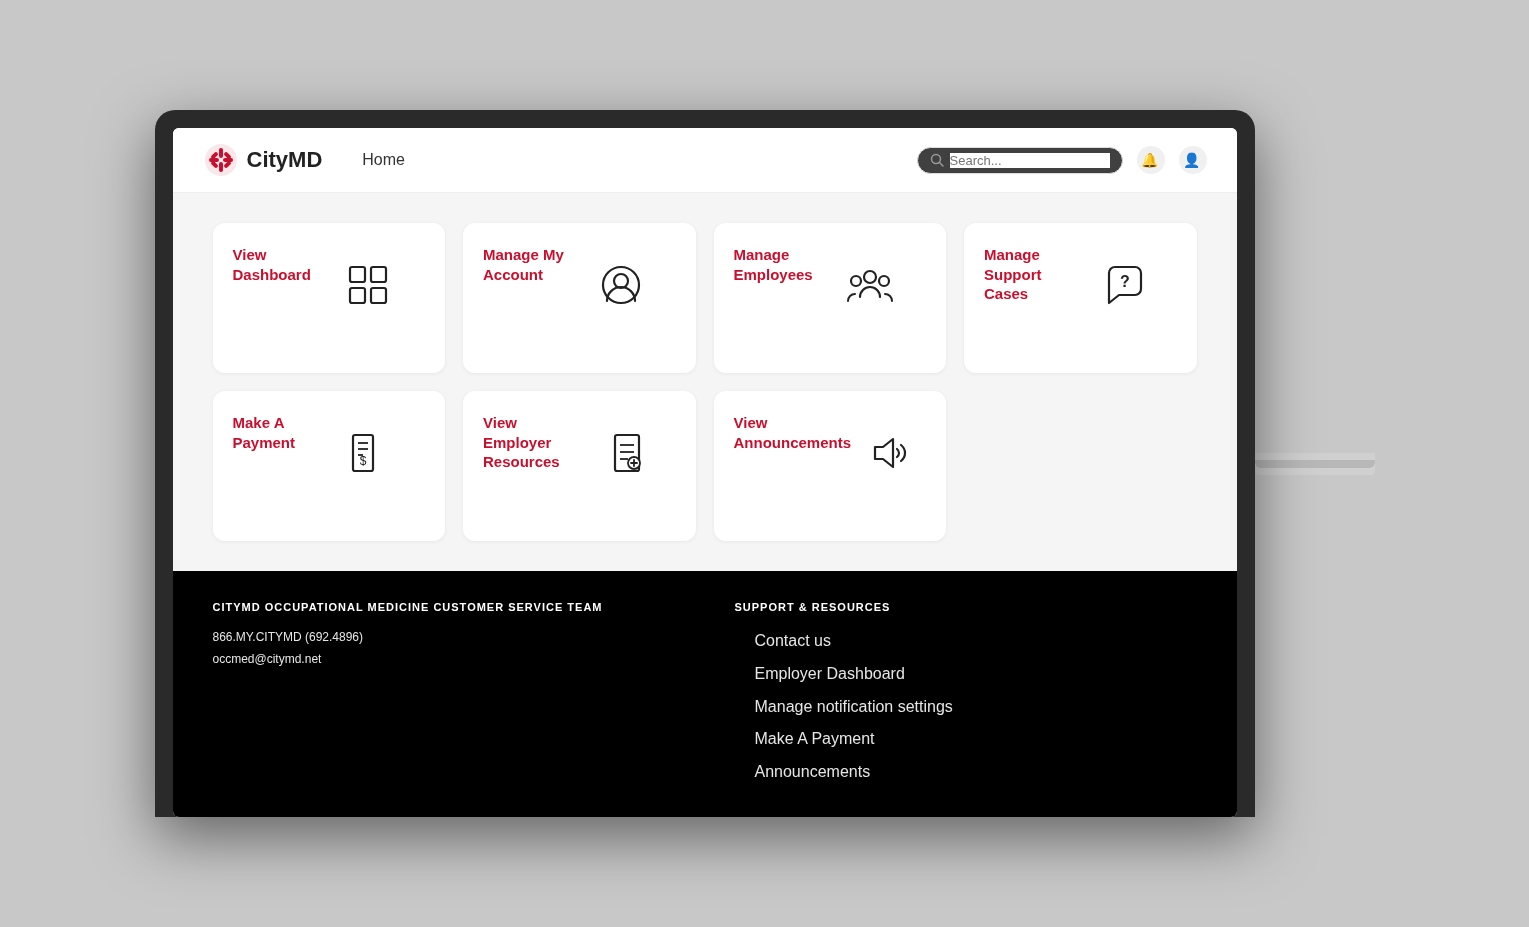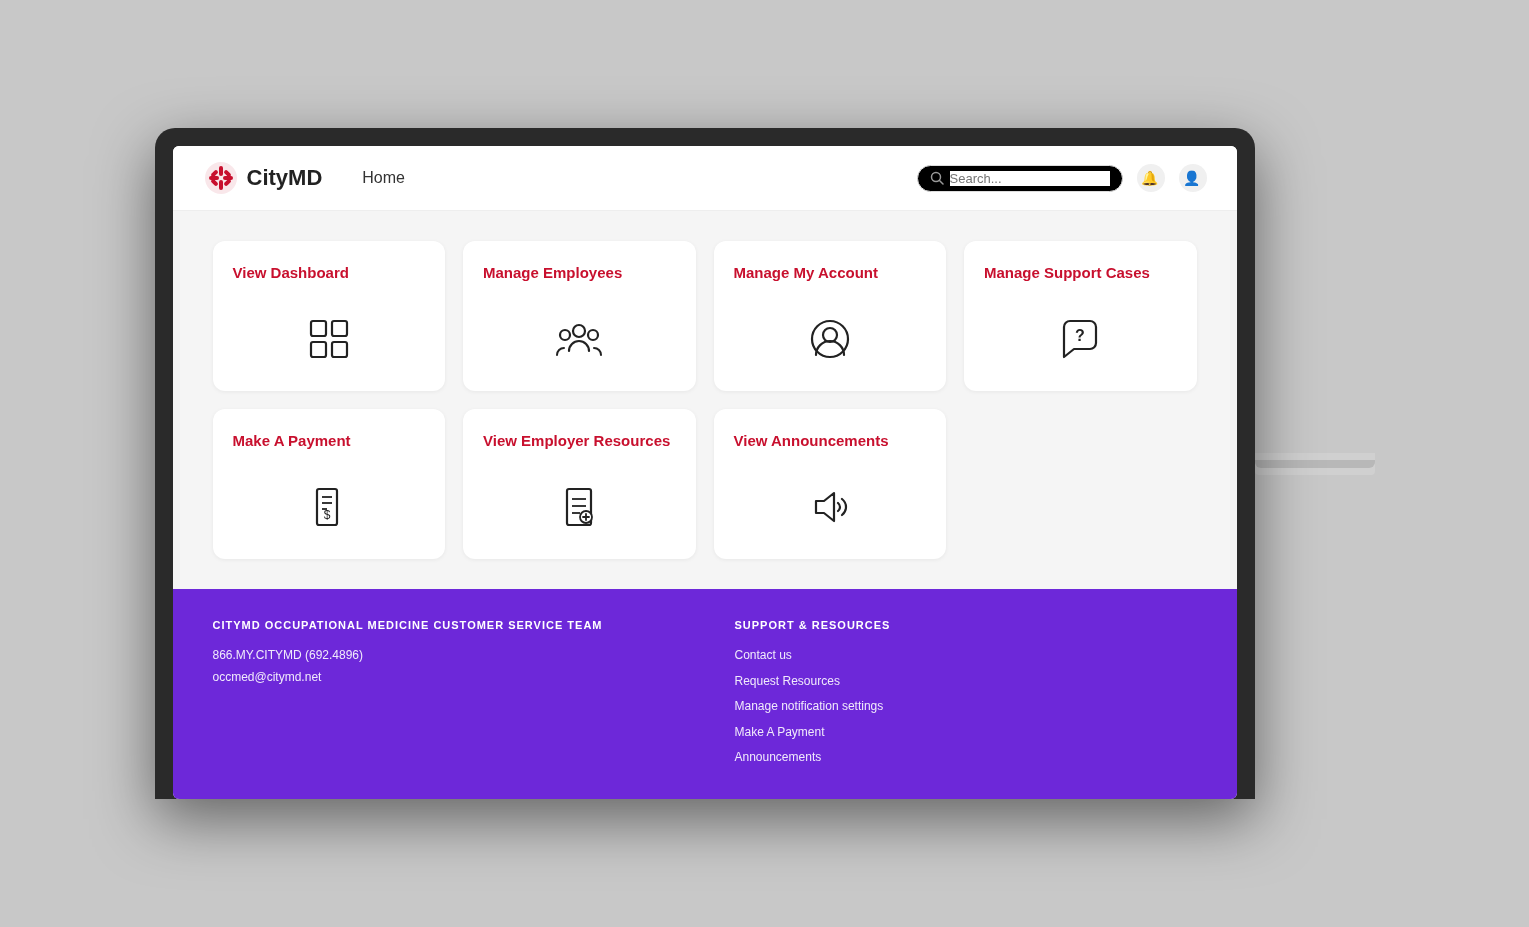--- a/index.html
+++ b/index.html
@@ -70,21 +70,21 @@
       gap: 14px;
     }
 
     .search-box {
       display: flex;
       align-items: flex-start;
       border: 1px solid #ddd;
       border-radius: 20px;
       padding: 5px 12px;
       gap: 6px;
-      background: #000000;
+      background: #404040;
     }
 
     .search-box input {
       border: none;
       outline: none;
       font-size: 13px;
       color: #999;
       width: 160px;
     }
 
@@ -114,21 +114,21 @@
     }
 
     .card {
       background: #fff;
       border-radius: 12px;
       padding: 22px 20px 26px 20px;
       cursor: pointer;
       box-shadow: 0 1px 4px rgba(0,0,0,0.06);
       transition: box-shadow 0.2s;
       display: flex;
-      flex-direction: column;
+      flex-direction: row;
       align-items: flex-start;
       min-height: 150px;
     }
 
     .card-title {
       font-size: 15px;
       font-weight: 700;
       color: #c8102e;
       margin-bottom: auto;
       line-height: 1.3;
@@ -139,21 +139,21 @@
       display: flex;
       justify-content: center;
       align-items: center;
       margin-top: 14px;
       font-size: 44px;
       color: #222;
     }
 
     
     .footer {
-      background: #6d28d9;
+      background: #000000;
       color: #fff;
       padding: 30px 40px;
       display: flex;
       gap: 60px;
     }
 
     .footer-left {
       flex: 1;
     }
 
@@ -177,24 +177,25 @@
     }
 
     .footer-links {
       list-style: none;
       display: flex;
       flex-direction: column;
       gap: 4px;
     }
 
     .footer-links li a {
-      font-size: 12px;
+      font-size: 16px;
       color: rgba(255,255,255,0.9);
       text-decoration: none;
       line-height: 1.8;
+      margin-left: 20px;
     }
 
     
     .laptop-bottom {
       background: #d0d0d0;
       height: 22px;
       border-radius: 0 0 4px 4px;
       display: flex;
       justify-content: center;
       align-items: center;
@@ -263,39 +264,39 @@
     <div class="card-icon">
               <svg class="icon-svg" viewBox="0 0 52 52" fill="none" xmlns="http://www.w3.org/2000/svg">
     <rect x="8" y="8" width="15" height="15" rx="2" stroke="#222" stroke-width="2.2" fill="none"></rect>
     <rect x="29" y="8" width="15" height="15" rx="2" stroke="#222" stroke-width="2.2" fill="none"></rect>
     <rect x="8" y="29" width="15" height="15" rx="2" stroke="#222" stroke-width="2.2" fill="none"></rect>
     <rect x="29" y="29" width="15" height="15" rx="2" stroke="#222" stroke-width="2.2" fill="none"></rect>
   </svg>
             </div>
   </div>
           <div class="card">
+    <span class="card-title">Manage My Account</span>
+    <div class="card-icon">
+              <svg class="icon-svg" viewBox="0 0 52 52" fill="none" xmlns="http://www.w3.org/2000/svg">
+    <circle cx="26" cy="26" r="18" stroke="#222" stroke-width="2.2" fill="none"></circle>
+    <circle cx="26" cy="22" r="7" stroke="#222" stroke-width="2.2" fill="none"></circle>
+    <path d="M12 42c0-7.7 6.3-14 14-14s14 6.3 14 14" stroke="#222" stroke-width="2.2" fill="none" stroke-linecap="round"></path>
+  </svg>
+            </div>
+  </div>
+          <div class="card">
     <span class="card-title">Manage Employees</span>
     <div class="card-icon">
               <svg class="icon-svg" viewBox="0 0 52 52" fill="none" xmlns="http://www.w3.org/2000/svg">
     <circle cx="26" cy="18" r="6" stroke="#222" stroke-width="2.2" fill="none"></circle>
     <circle cx="12" cy="22" r="5" stroke="#222" stroke-width="2.2" fill="none"></circle>
     <circle cx="40" cy="22" r="5" stroke="#222" stroke-width="2.2" fill="none"></circle>
     <path d="M16 38c0-5.5 4.5-10 10-10s10 4.5 10 10" stroke="#222" stroke-width="2.2" fill="none" stroke-linecap="round"></path>
     <path d="M4 42c0-4 3.1-7 7-7" stroke="#222" stroke-width="2" fill="none" stroke-linecap="round"></path>
     <path d="M48 42c0-4-3.1-7-7-7" stroke="#222" stroke-width="2" fill="none" stroke-linecap="round"></path>
-  </svg>
-            </div>
-  </div>
-          <div class="card">
-    <span class="card-title">Manage My Account</span>
-    <div class="card-icon">
-              <svg class="icon-svg" viewBox="0 0 52 52" fill="none" xmlns="http://www.w3.org/2000/svg">
-    <circle cx="26" cy="26" r="18" stroke="#222" stroke-width="2.2" fill="none"></circle>
-    <circle cx="26" cy="22" r="7" stroke="#222" stroke-width="2.2" fill="none"></circle>
-    <path d="M12 42c0-7.7 6.3-14 14-14s14 6.3 14 14" stroke="#222" stroke-width="2.2" fill="none" stroke-linecap="round"></path>
   </svg>
             </div>
   </div>
           <div class="card">
     <span class="card-title">Manage Support Cases</span>
     <div class="card-icon">
               <svg class="icon-svg" viewBox="0 0 52 52" fill="none" xmlns="http://www.w3.org/2000/svg">
     <path d="M10 14c0-3.3 2.7-6 6-6h20c3.3 0 6 2.7 6 6v16c0 3.3-2.7 6-6 6H20l-10 8V14z" stroke="#222" stroke-width="2.2" fill="none" stroke-linejoin="round"></path>
     <text x="26" y="28" text-anchor="middle" font-size="16" fill="#222" font-weight="bold" font-family="Arial">?</text>
   </svg>
@@ -345,21 +346,21 @@
         <div class="footer-section-title">CityMD Occupational Medicine Customer Service Team</div>
         <div class="footer-text">
           <div>866.MY.CITYMD (692.4896)</div>
           <div>occmed@citymd.net</div>
         </div>
       </div>
       <div class="footer-right">
         <div class="footer-section-title">Support &amp; Resources</div>
         <ul class="footer-links" id="footer-links">
         <li><a href="#">Contact us</a></li>
-            <li><a href="#">Request Resources</a></li>
+            <li><a href="#">Employer Dashboard</a></li>
             <li><a href="#">Manage notification settings</a></li>
             <li><a href="#">Make A Payment</a></li>
             <li><a href="#">Announcements</a></li>
           </ul>
       </div>
     </footer>
 
   </div>
 </div>
 <div class="laptop-bottom">

